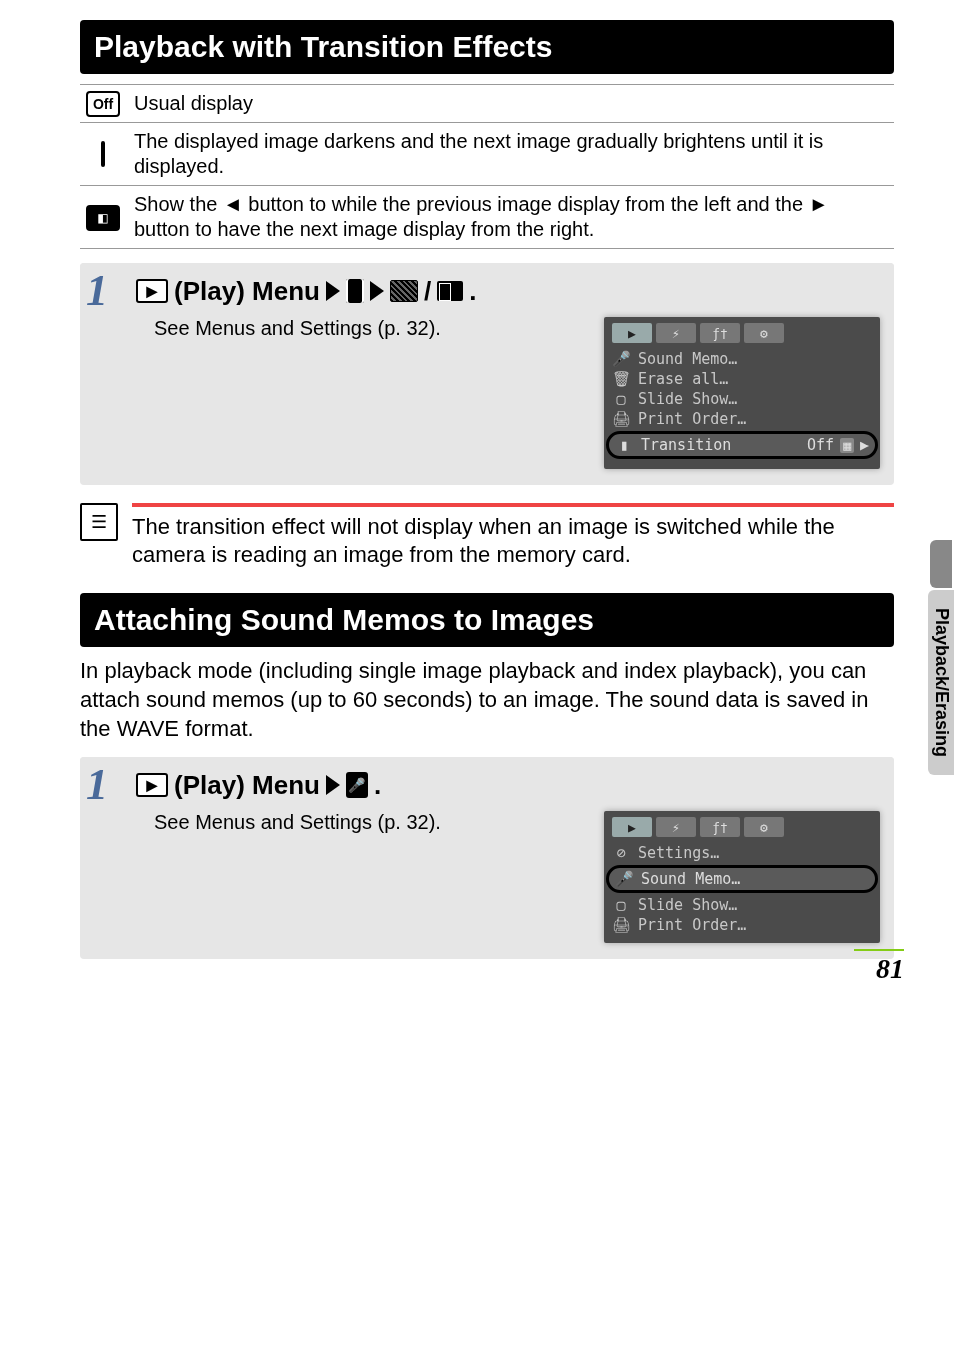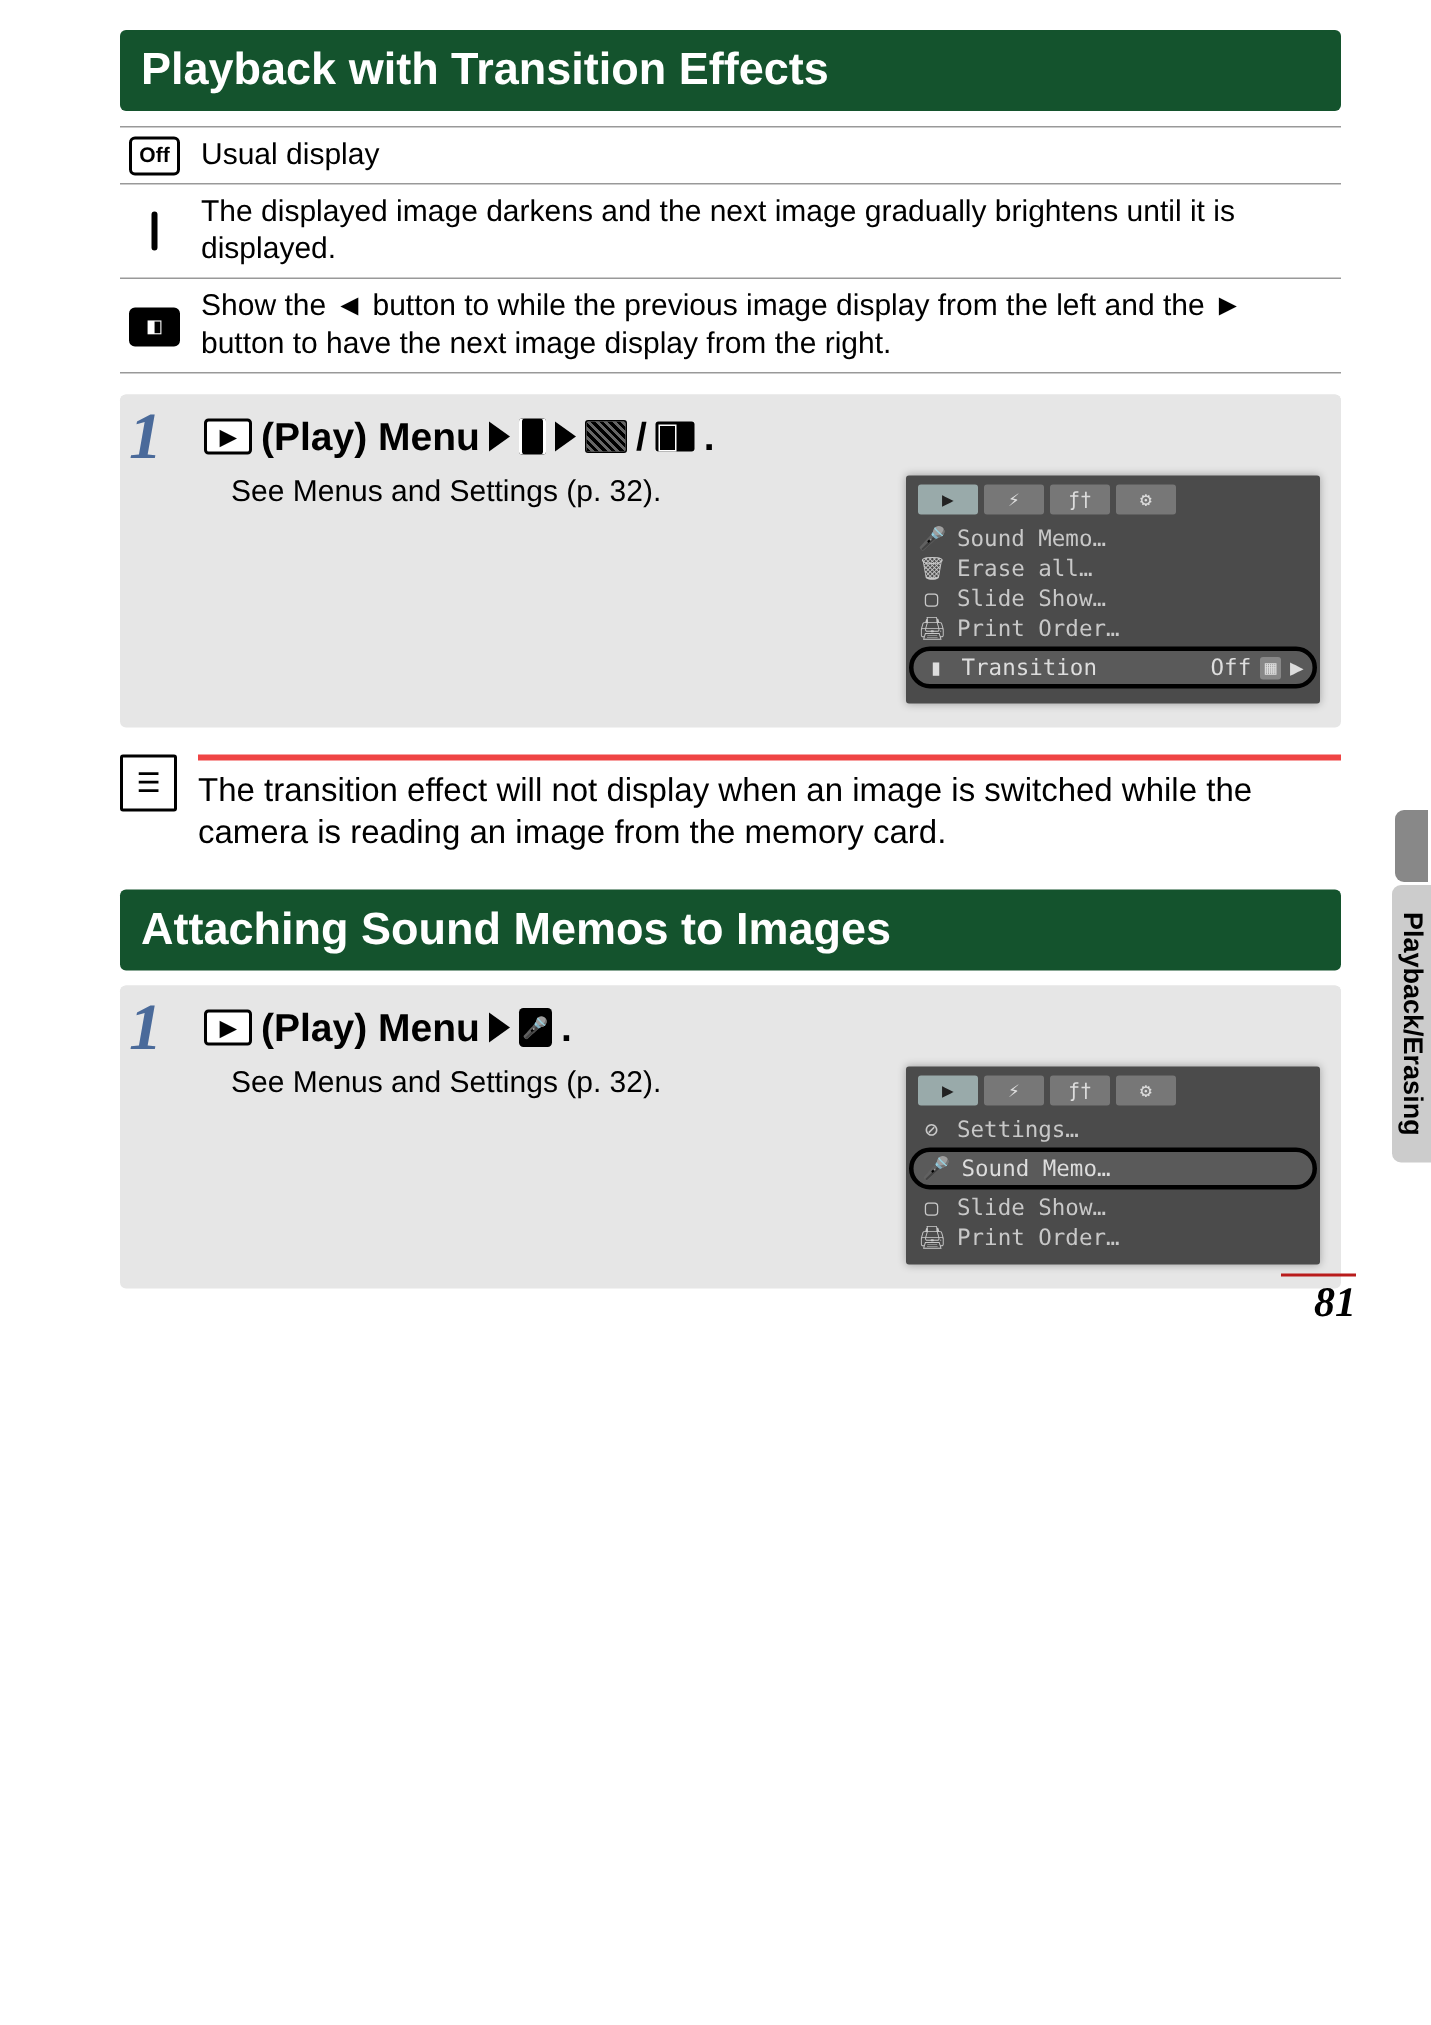--- a/index.html
+++ b/index.html
@@ -10,21 +10,21 @@
     width: 954px;
     position: relative;
   }
   .page {
     padding: 20px 60px 20px 80px;
     box-sizing: border-box;
     width: 954px;
     position: relative;
   }
   .section-bar {
-    background: #14532d;
+    background: #000000;
     color: #fff;
     font-weight: 900;
     font-size: 30px;
     padding: 10px 14px;
     border-radius: 4px;
     margin-bottom: 10px;
   }
   .body-text {
     font-size: 22px;
     line-height: 1.3;
@@ -186,21 +186,21 @@
     width:22px; height:48px; background:#888; border-radius:6px 0 0 6px; margin-bottom:2px;
   }
   .side-label {
     writing-mode: vertical-rl; text-orientation: mixed;
     background:#ccc; color:#000; font-weight:bold; font-size:18px;
     padding:18px 2px; border-radius:6px 0 0 6px; width:22px; text-align:center;
   }
   .pgnum {
     position:absolute; right:50px; bottom:12px;
     font-style:italic; font-family:"Times New Roman",serif; font-weight:bold; font-size:28px;
-    border-top:2px solid #b91c1c; padding-top:2px; width:50px; text-align:right;
+    border-top:2px solid #84cc16; padding-top:2px; width:50px; text-align:right;
   }
 </style>
 </head>
 <body>
 
 <div class="page">
 
   <div class="section-bar">Playback with Transition Effects</div>
 
 
@@ -280,20 +280,21 @@
     </div>
   </div>
 
   <div class="note-row">
     <div class="note-icon">☰</div>
     <div class="note-text">The transition effect will not display when an image is switched while the camera is reading an image from the memory card.</div>
   </div>
 
   <div class="section-bar">Attaching Sound Memos to Images</div>
 
+  <div class="body-text">In playback mode (including single image playback and index playback), you can attach sound memos (up to 60 seconds) to an image. The sound data is saved in the WAVE format.</div>
 
   <div class="step-box">
     <div class="step-head">
       <div class="step-num">1</div>
       <div class="step-title">
         <span class="play-rect">▶</span>
         <span>(Play) Menu</span>
         <span class="black-tri"></span>
         <span class="mic-sq">🎤</span>
         <span>.</span>

